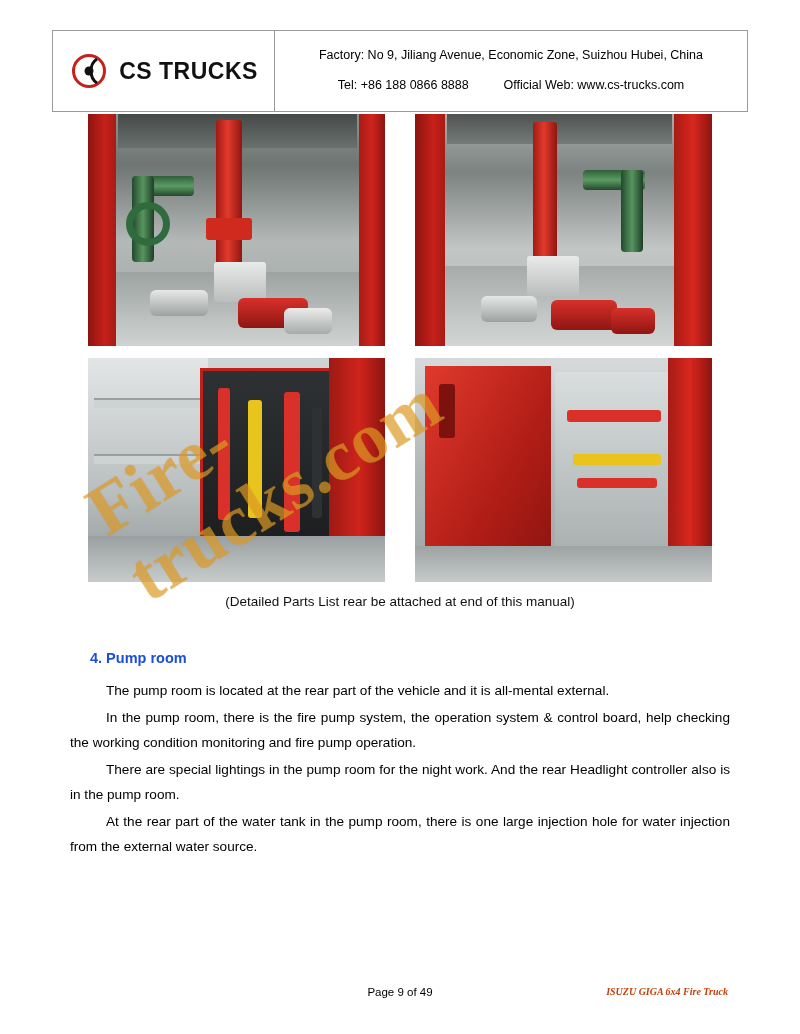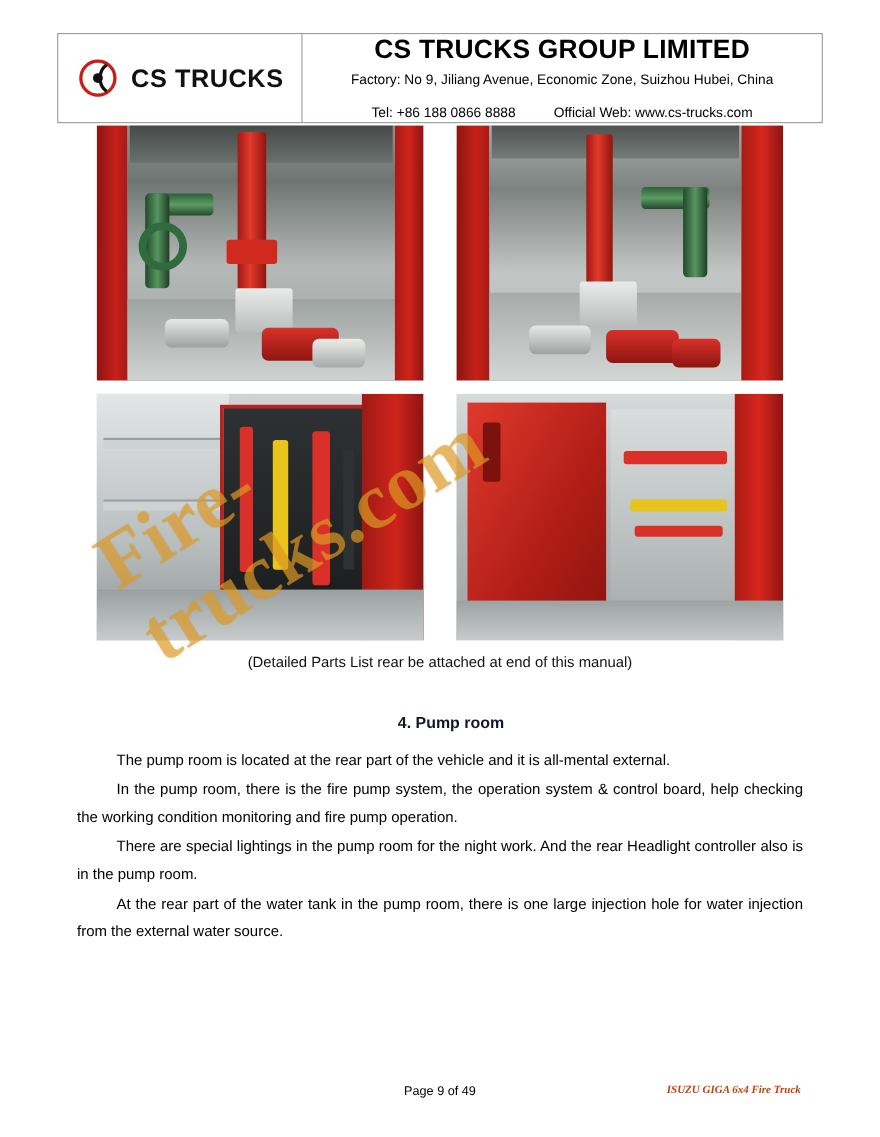--- a/index.html
+++ b/index.html
@@ -306,23 +306,22 @@
   
   .content {
     position: absolute;
     left: 70px;
     top: 650px;
     width: 660px;
   }
   .section-title {
     font-size: 14.5px;
     font-weight: bold;
-    color: #0f172a;
+    color: #1d4ed8;
     margin: 0 0 12px 20px;
-    text-align: center;
   }
   .para {
     font-size: 13.6px;
     line-height: 25px;
     color: #000;
     text-align: justify;
     text-justify: inter-word;
     text-indent: 36px;
     margin: 0 0 2px 0;
   }
@@ -381,21 +380,20 @@
       <svg width="42" height="38" viewBox="0 0 42 38" xmlns="http://www.w3.org/2000/svg">
         <path d="M20 3 A16 16 0 1 0 20 35 A16 16 0 0 1 20 3 Z" fill="#c6201a"></path>
         <circle cx="20" cy="19" r="15.5" fill="none" stroke="#c6201a" stroke-width="3"></circle>
         <path d="M28 7 C20 12 20 26 28 31" fill="none" stroke="#111" stroke-width="3"></path>
         <circle cx="20" cy="19" r="4.5" fill="#111"></circle>
       </svg>
     </span>
     <span class="logo-text">CS TRUCKS</span>
   </div>
   <div class="header-info-cell">
-    <div class="company-name">CS TRUCKS GROUP LIMITED</div>
     <div class="company-addr">Factory: No 9, Jiliang Avenue, Economic Zone, Suizhou Hubei, China</div>
     <div class="company-contact">Tel: +86 188 0866 8888          Official Web: www.cs-trucks.com</div>
   </div>
 </div>
 
 <div class="photos">
   <div class="photo-row">
     <div class="photo p1">
       <div class="inner"></div>
         <div class="ceil"></div>

